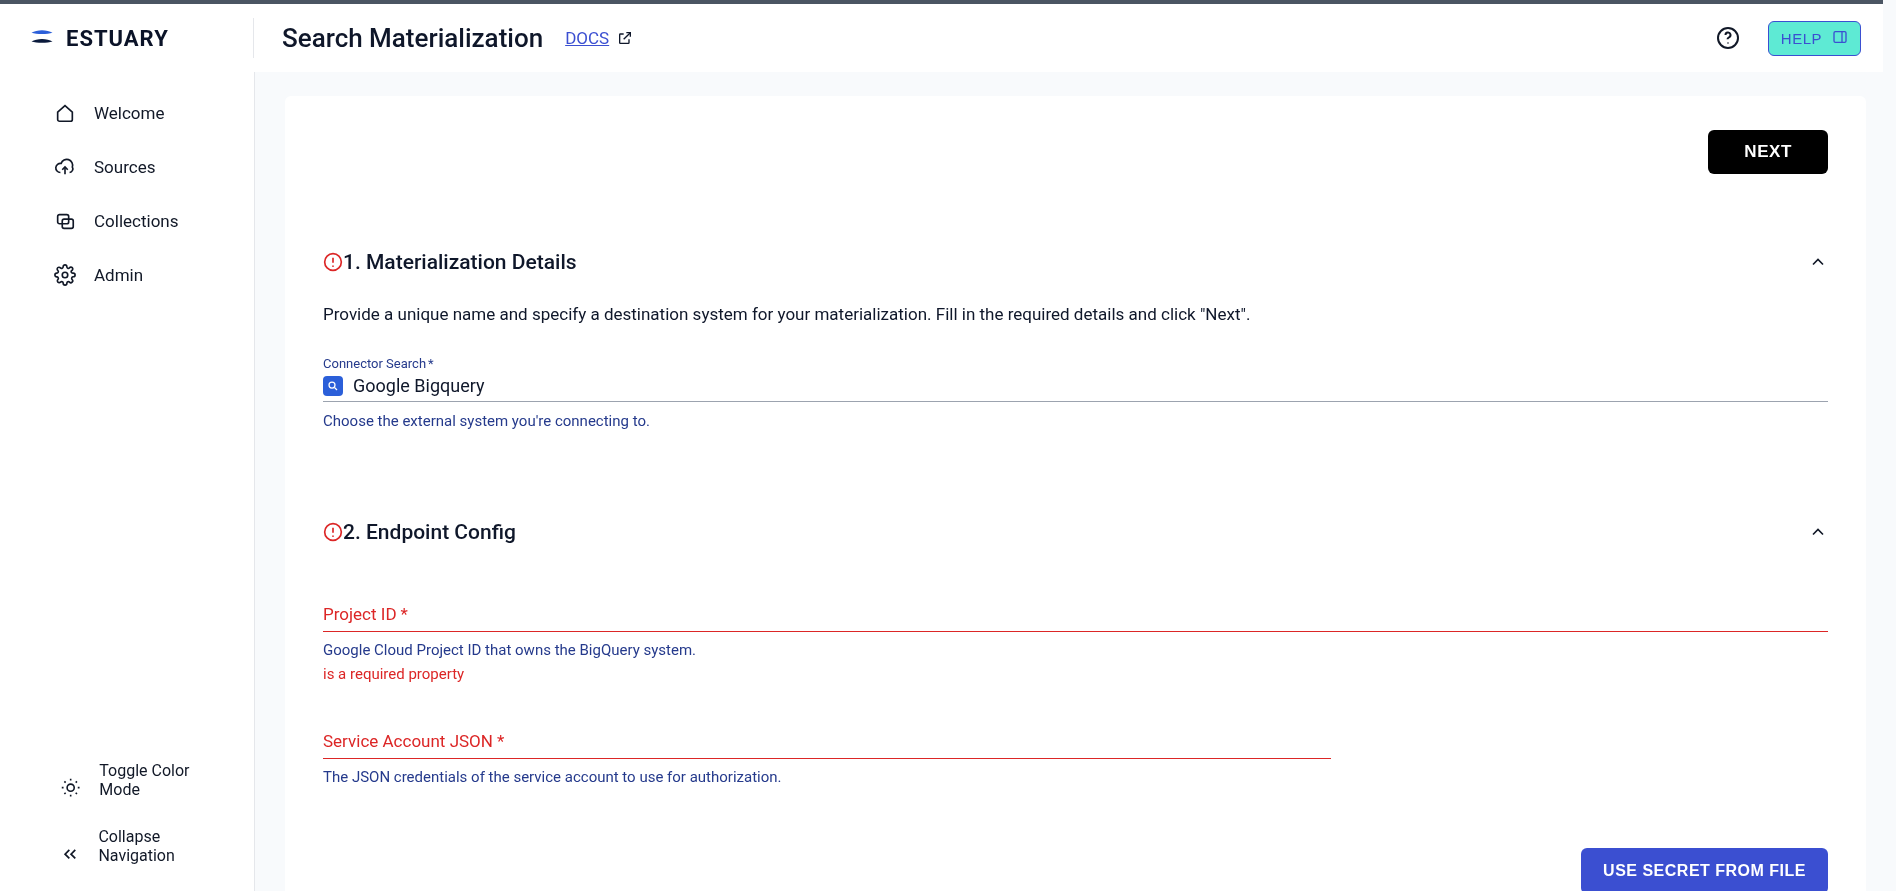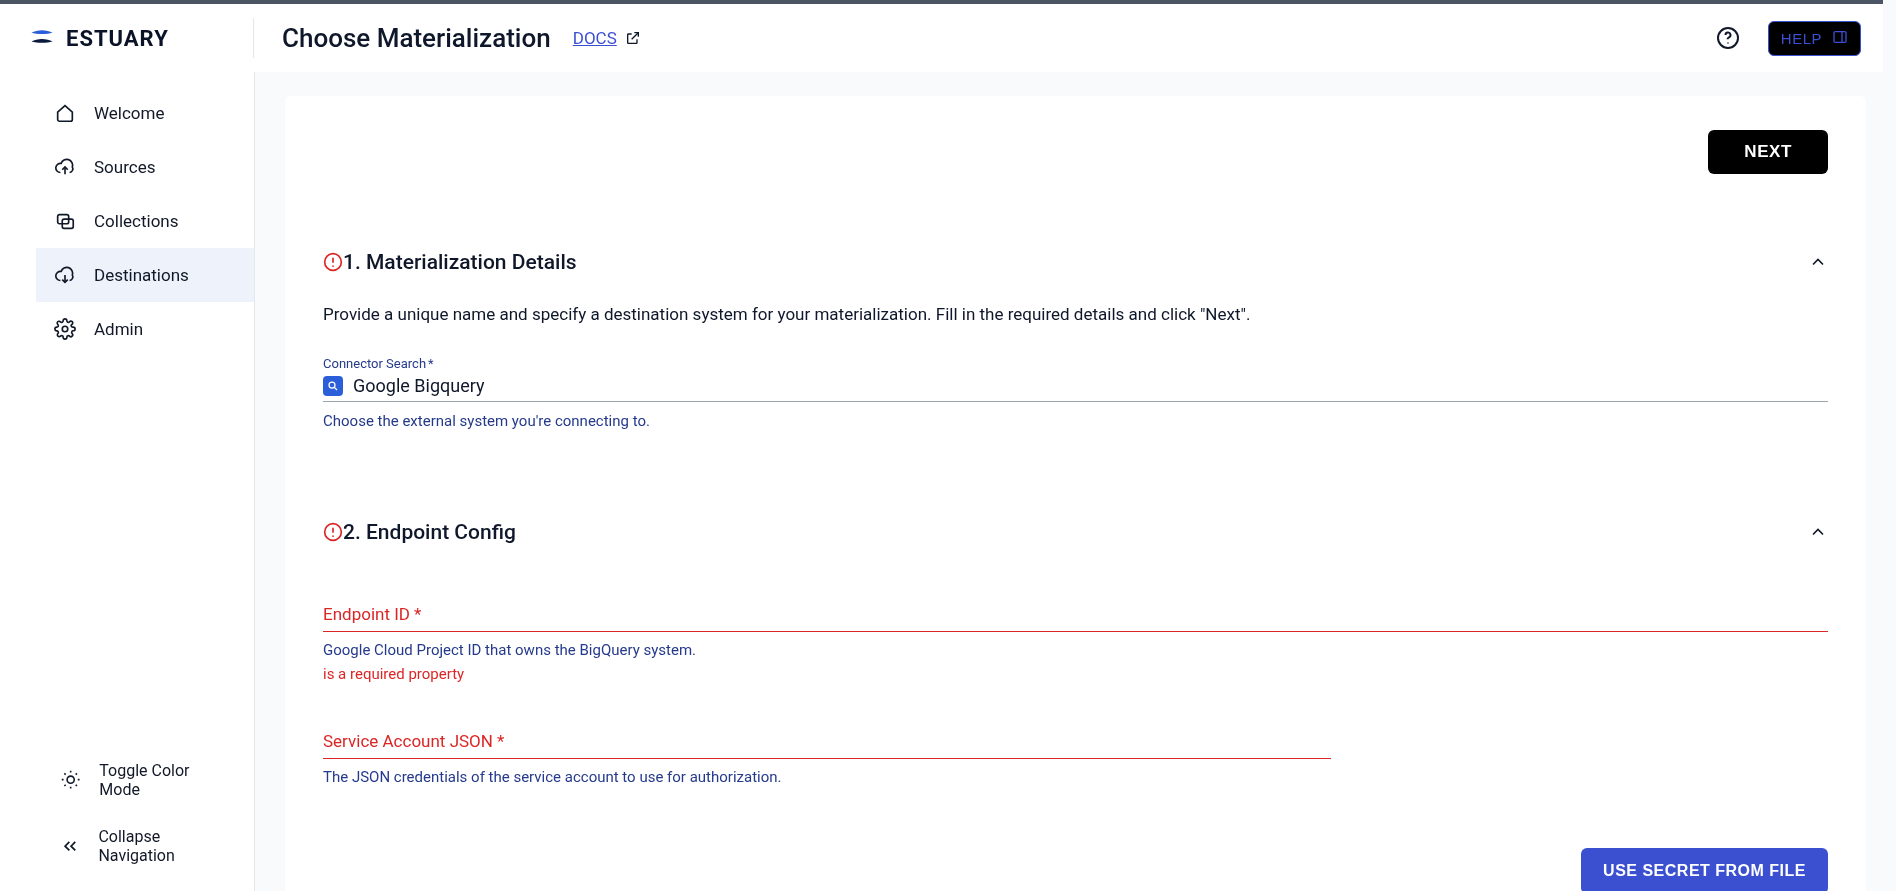--- a/index.html
+++ b/index.html
@@ -70,21 +70,21 @@
   .help-icon {
     width: 24px; height: 24px;
     display: flex; align-items: center; justify-content: center;
     color: #111827;
     font-size: 22px;
     cursor: pointer;
   }
   .help-btn {
     border: 1px solid #3b4fd1;
     color: #3b4fd1;
-    background: #000000;
+    background: #5eead4;
     border-radius: 6px;
     padding: 7px 12px;
     font-size: 15px;
     letter-spacing: 0.5px;
     display: inline-flex;
     align-items: center;
     gap: 10px;
     cursor: pointer;
   }
 
@@ -114,21 +114,21 @@
   }
   .nav-icon {
     width: 22px; height: 22px;
     display: flex; align-items: center; justify-content: center;
     color: #111827;
   }
   .sidebar-bottom {
     margin-top: auto;
     padding-bottom: 12px;
   }
-  .sidebar-bottom .nav-item { padding: 14px 24px; font-size: 16px; }
+  .sidebar-bottom .nav-item { padding: 14px 24px; font-size: 16px; align-items: flex-end; }
 
   
   .main {
     position: absolute;
     top: 72px; left: 255px; right: 0; bottom: 0;
     padding: 24px 30px 0 30px;
     overflow-y: auto;
   }
   .card {
     background: #fff;
@@ -262,21 +262,21 @@
   <div class="logo-wrap">
     <span class="logo-mark">
       <svg viewBox="0 0 32 32">
         <path d="M4 10 C10 6,22 6,28 10 C22 12,10 12,4 10 Z" fill="#2b5fd9"></path>
         <path d="M4 20 C10 16,22 16,28 20 C22 22,10 22,4 20 Z" fill="#0a1a3c"></path>
       </svg>
     </span>
     <span class="logo-text">ESTUARY</span>
   </div>
   <div class="vdiv"></div>
-  <div class="page-title">Choose Materialization</div>
+  <div class="page-title">Search Materialization</div>
   <a class="docs-link">
     <span>DOCS</span>
     <span class="ext-icon">
       <svg viewBox="0 0 24 24" fill="none" stroke="currentColor" stroke-width="2">
         <path d="M14 4h6v6"></path>
           <path d="M20 4L10 14"></path>
         <path d="M18 14v5a1 1 0 0 1-1 1H5a1 1 0 0 1-1-1V7a1 1 0 0 1 1-1h5"></path>
       </svg>
     </span>
   </a>
@@ -320,30 +320,20 @@
     <span>Sources</span>
   </div>
   <div class="nav-item">
     <span class="nav-icon">
       <svg viewBox="0 0 24 24" fill="none" stroke="currentColor" stroke-width="1.8">
           <rect x="4" y="5" width="12" height="10" rx="2"></rect>
           <rect x="9" y="10" width="12" height="10" rx="2"></rect>
         </svg>
     </span>
     <span>Collections</span>
-  </div>
-  <div class="nav-item active">
-    <span class="nav-icon">
-      <svg viewBox="0 0 24 24" fill="none" stroke="currentColor" stroke-width="1.8">
-          <path d="M7 18a5 5 0 1 1 .8-9.93A6 6 0 0 1 20 12a4 4 0 0 1-3 6"></path>
-          <path d="M12 12v8"></path>
-          <path d="M9 17l3 3 3-3"></path>
-        </svg>
-    </span>
-    <span>Destinations</span>
   </div>
   <div class="nav-item">
     <span class="nav-icon">
       <svg viewBox="0 0 24 24" fill="none" stroke="currentColor" stroke-width="1.8">
           <circle cx="12" cy="12" r="3"></circle>
           <path d="M19.4 15a1.7 1.7 0 0 0 .34 1.87l.06.06a2 2 0 1 1-2.83 2.83l-.06-.06a1.7 1.7 0 0 0-1.87-.34 1.7 1.7 0 0 0-1 1.56V21a2 2 0 1 1-4 0v-.09a1.7 1.7 0 0 0-1-1.56 1.7 1.7 0 0 0-1.87.34l-.06.06a2 2 0 1 1-2.83-2.83l.06-.06A1.7 1.7 0 0 0 4.6 15a1.7 1.7 0 0 0-1.56-1H3a2 2 0 1 1 0-4h.09A1.7 1.7 0 0 0 4.6 9a1.7 1.7 0 0 0-.34-1.87l-.06-.06A2 2 0 1 1 7 4.24l.06.06A1.7 1.7 0 0 0 9 4.6a1.7 1.7 0 0 0 1-1.56V3a2 2 0 1 1 4 0v.09c0 .67.4 1.27 1 1.51.63.25 1.35.11 1.87-.34l.06-.06A2 2 0 1 1 19.76 7l-.6.06c-.45.52-.59 1.24-.34 1.87.24.6.84 1 1.51 1H21a2 2 0 1 1 0 4h-.09c-.67 0-1.27.4-1.51 1z"></path>
         </svg>
     </span>
     <span>Admin</span>
   </div>
@@ -427,21 +417,21 @@
       <div class="section-title">2. Endpoint Config</div>
       <span class="chev">
         <svg viewBox="0 0 24 24" fill="none" stroke="currentColor" stroke-width="2">
             <path d="M6 15l6-6 6 6"></path>
           </svg>
       </span>
     </div>
 
     <div class="config-field">
       <div class="config-label">
-        <span>Endpoint ID</span><span class="ast">*</span>
+        <span>Project ID</span><span class="ast">*</span>
       </div>
       <div class="config-line"></div>
       <div class="config-hint">Google Cloud Project ID that owns the BigQuery system.</div>
       <div class="config-err">is a required property</div>
     </div>
 
     <div class="config-field">
       <div class="config-label">
         <span>Service Account JSON</span><span class="ast">*</span>
       </div>

